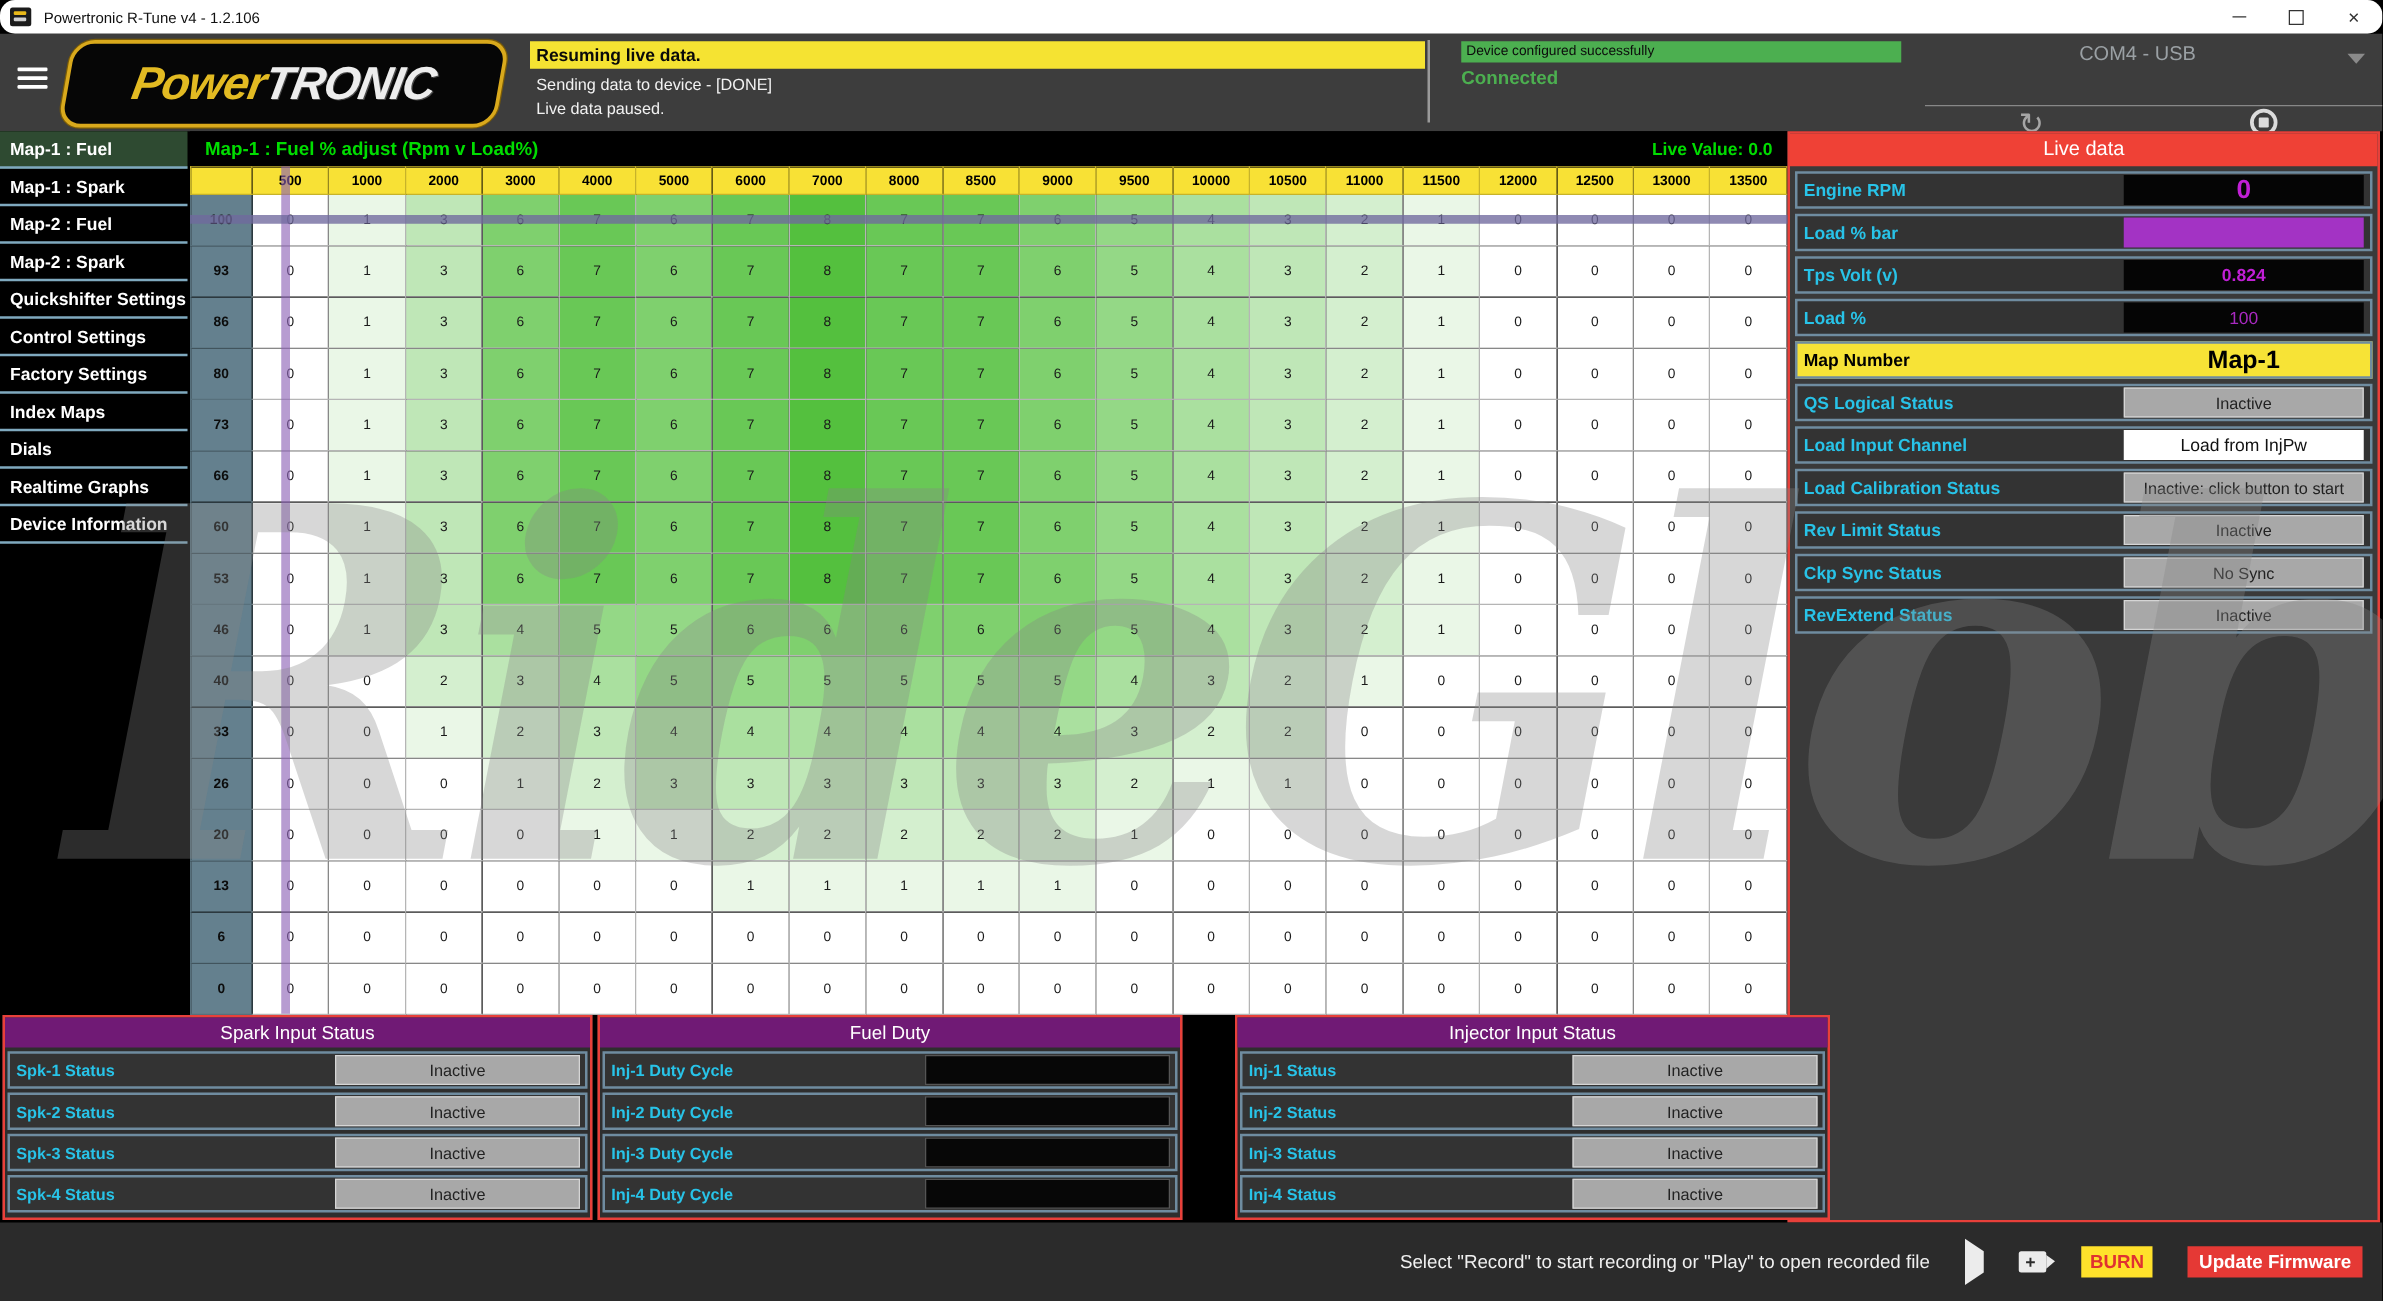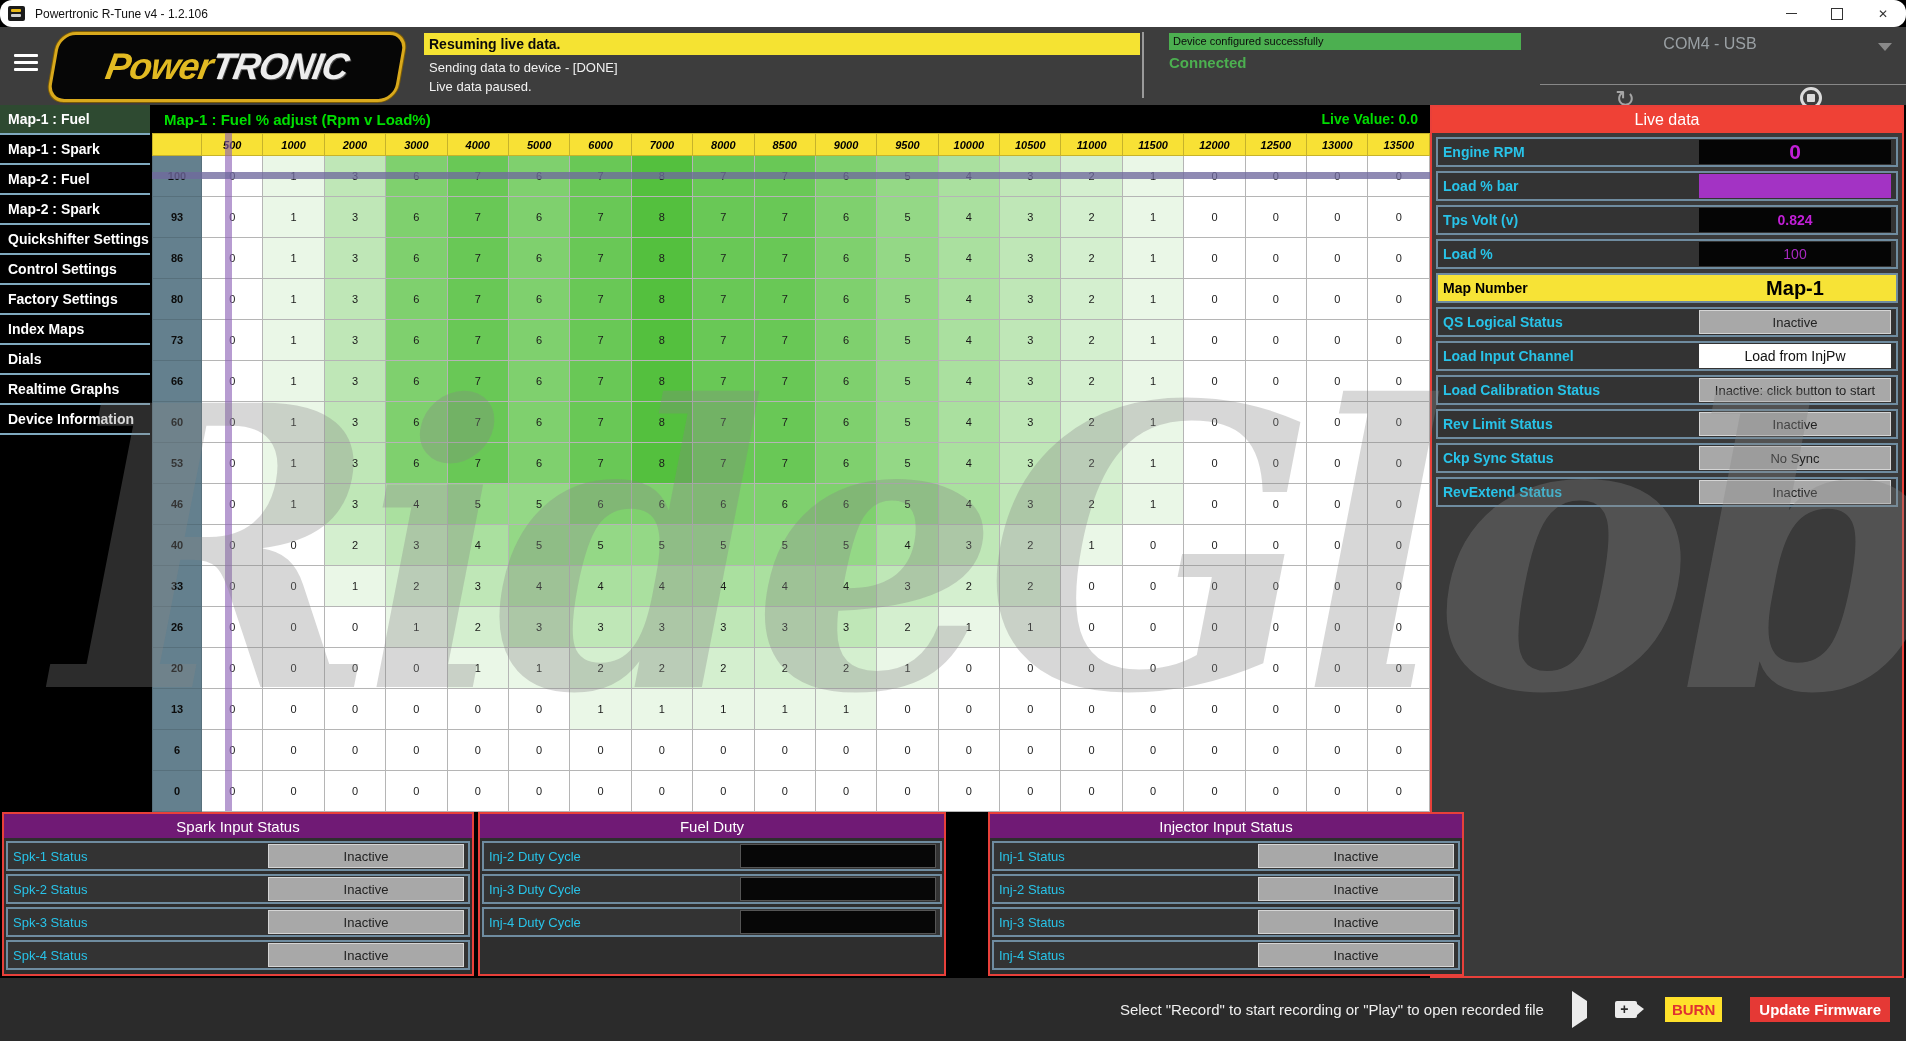--- a/index.html
+++ b/index.html
@@ -44,21 +44,21 @@
   .side-item.selected{background:#2e4a31;}
 
   
   .map-panel{position:absolute;left:152px;top:105px;width:1278px;}
   .map-titlebar{height:28px;background:#000;display:flex;align-items:center;justify-content:space-between;padding:0 12px;box-sizing:border-box;}
   .map-title{color:#00dd00;font-weight:bold;font-size:15px;}
   .live-value{color:#00dd00;font-weight:bold;font-size:14px;}
   .tbl-wrap{position:relative;}
   table.map{border-collapse:collapse;table-layout:fixed;width:1278px;}
   table.map th,table.map td{border:1px solid #b5b5b5;font-size:11px;text-align:center;padding:0;overflow:hidden;}
-  table.map thead th{height:21px;background:#f8e135;color:#000;font-weight:bold;border-color:#c7b32a;font-style:italic;}
+  table.map thead th{height:21px;background:#f8e135;color:#000;font-weight:bold;border-color:#c7b32a;}
   table.map td{height:40px;color:#1a1a1a;background:#fff;cursor:cell;}
   table.map th.loadhdr{background:#64808e;color:#0c0c0c;font-weight:bold;border-color:#57707c;}
   .xh-v{position:absolute;left:73px;top:0;width:7px;height:678px;background:rgba(138,95,181,0.62);pointer-events:none;z-index:5;}
   .xh-h{position:absolute;left:0;top:39px;width:1278px;height:7px;background:rgba(112,105,158,0.78);pointer-events:none;z-index:5;}
 
   
   .live-panel{position:absolute;left:1430px;top:105px;width:474px;height:873px;background:#3a3a3a;border:2px solid #e8403a;box-sizing:border-box;}
   .live-title{height:26px;background:#ef4136;color:#fff;font-size:16px;display:flex;align-items:center;justify-content:center;}
   .lrow{position:relative;margin:4px 4px 0 4px;height:30px;background:#333;border:2px solid #6f8ca0;box-sizing:border-box;display:flex;align-items:center;}
   .lrow .lbl{padding-left:5px;color:#28c3e8;font-weight:bold;font-size:14px;}
@@ -73,21 +73,21 @@
   .lv-gray .val{background:#a8a8a8;color:#222;font-size:13px;border:1px solid #d5d5d5;box-sizing:border-box;}
   .lv-white .val{background:#fff;color:#111;font-size:14px;}
 
   
   .bpanel{position:absolute;top:812px;height:164px;background:#2e2e2e;border:2px solid #e8403a;box-sizing:border-box;}
   .bp1{left:2px;width:472px;}
   .bp2{left:478px;width:468px;}
   .bp3{left:988px;width:476px;}
   .bp-title{height:24px;background:#701a75;color:#fff;font-size:15px;display:flex;align-items:center;justify-content:center;}
   .brow{position:relative;margin:3px 2px 0 2px;height:30px;background:#333;border:2px solid #6f8ca0;box-sizing:border-box;display:flex;align-items:center;}
-  .brow .lbl{padding-left:5px;color:#28c3e8;font-weight:normal;font-size:13px;}
+  .brow .lbl{padding-left:5px;color:#28c3e8;font-weight:bold;font-size:13px;}
   .brow .val{position:absolute;right:4px;top:1px;width:196px;height:24px;display:flex;align-items:center;justify-content:center;font-size:13px;}
   .bv-gray{background:#a8a8a8;color:#222;border:1px solid #d5d5d5;box-sizing:border-box;}
   .bv-black{background:#070707;border:1px solid #555;box-sizing:border-box;}
 
   
   .bottombar{position:absolute;left:0;top:978px;width:1906px;height:63px;background:#2b2b2b;display:flex;align-items:center;justify-content:flex-end;padding-right:16px;box-sizing:border-box;gap:28px;}
   .hint{color:#f0f0f0;font-size:15px;}
   .play{width:0;height:0;border-left:15px solid #ececec;border-top:10px solid transparent;border-bottom:10px solid transparent;cursor:pointer;}
   .cam{position:relative;width:22px;height:17px;background:#ececec;border-radius:2px;cursor:pointer;}
   .cam::before{content:"+";position:absolute;left:5px;top:0;color:#2b2b2b;font-weight:bold;font-size:14px;line-height:17px;}
@@ -630,20 +630,24 @@
       <div class="brow">
         <span class="lbl">Spk-4 Status</span>
         <div class="val bv-gray">Inactive</div>
       </div>
     </div>
 </div>
 <div class="bpanel bp2">
   <div class="bp-title">Fuel Duty</div>
   <div class="bp-rows">
       <div class="brow">
+        <span class="lbl">Inj-1 Duty Cycle</span>
+        <div class="val bv-black"></div>
+      </div>
+      <div class="brow">
         <span class="lbl">Inj-2 Duty Cycle</span>
         <div class="val bv-black"></div>
       </div>
       <div class="brow">
         <span class="lbl">Inj-3 Duty Cycle</span>
         <div class="val bv-black"></div>
       </div>
       <div class="brow">
         <span class="lbl">Inj-4 Duty Cycle</span>
         <div class="val bv-black"></div>

